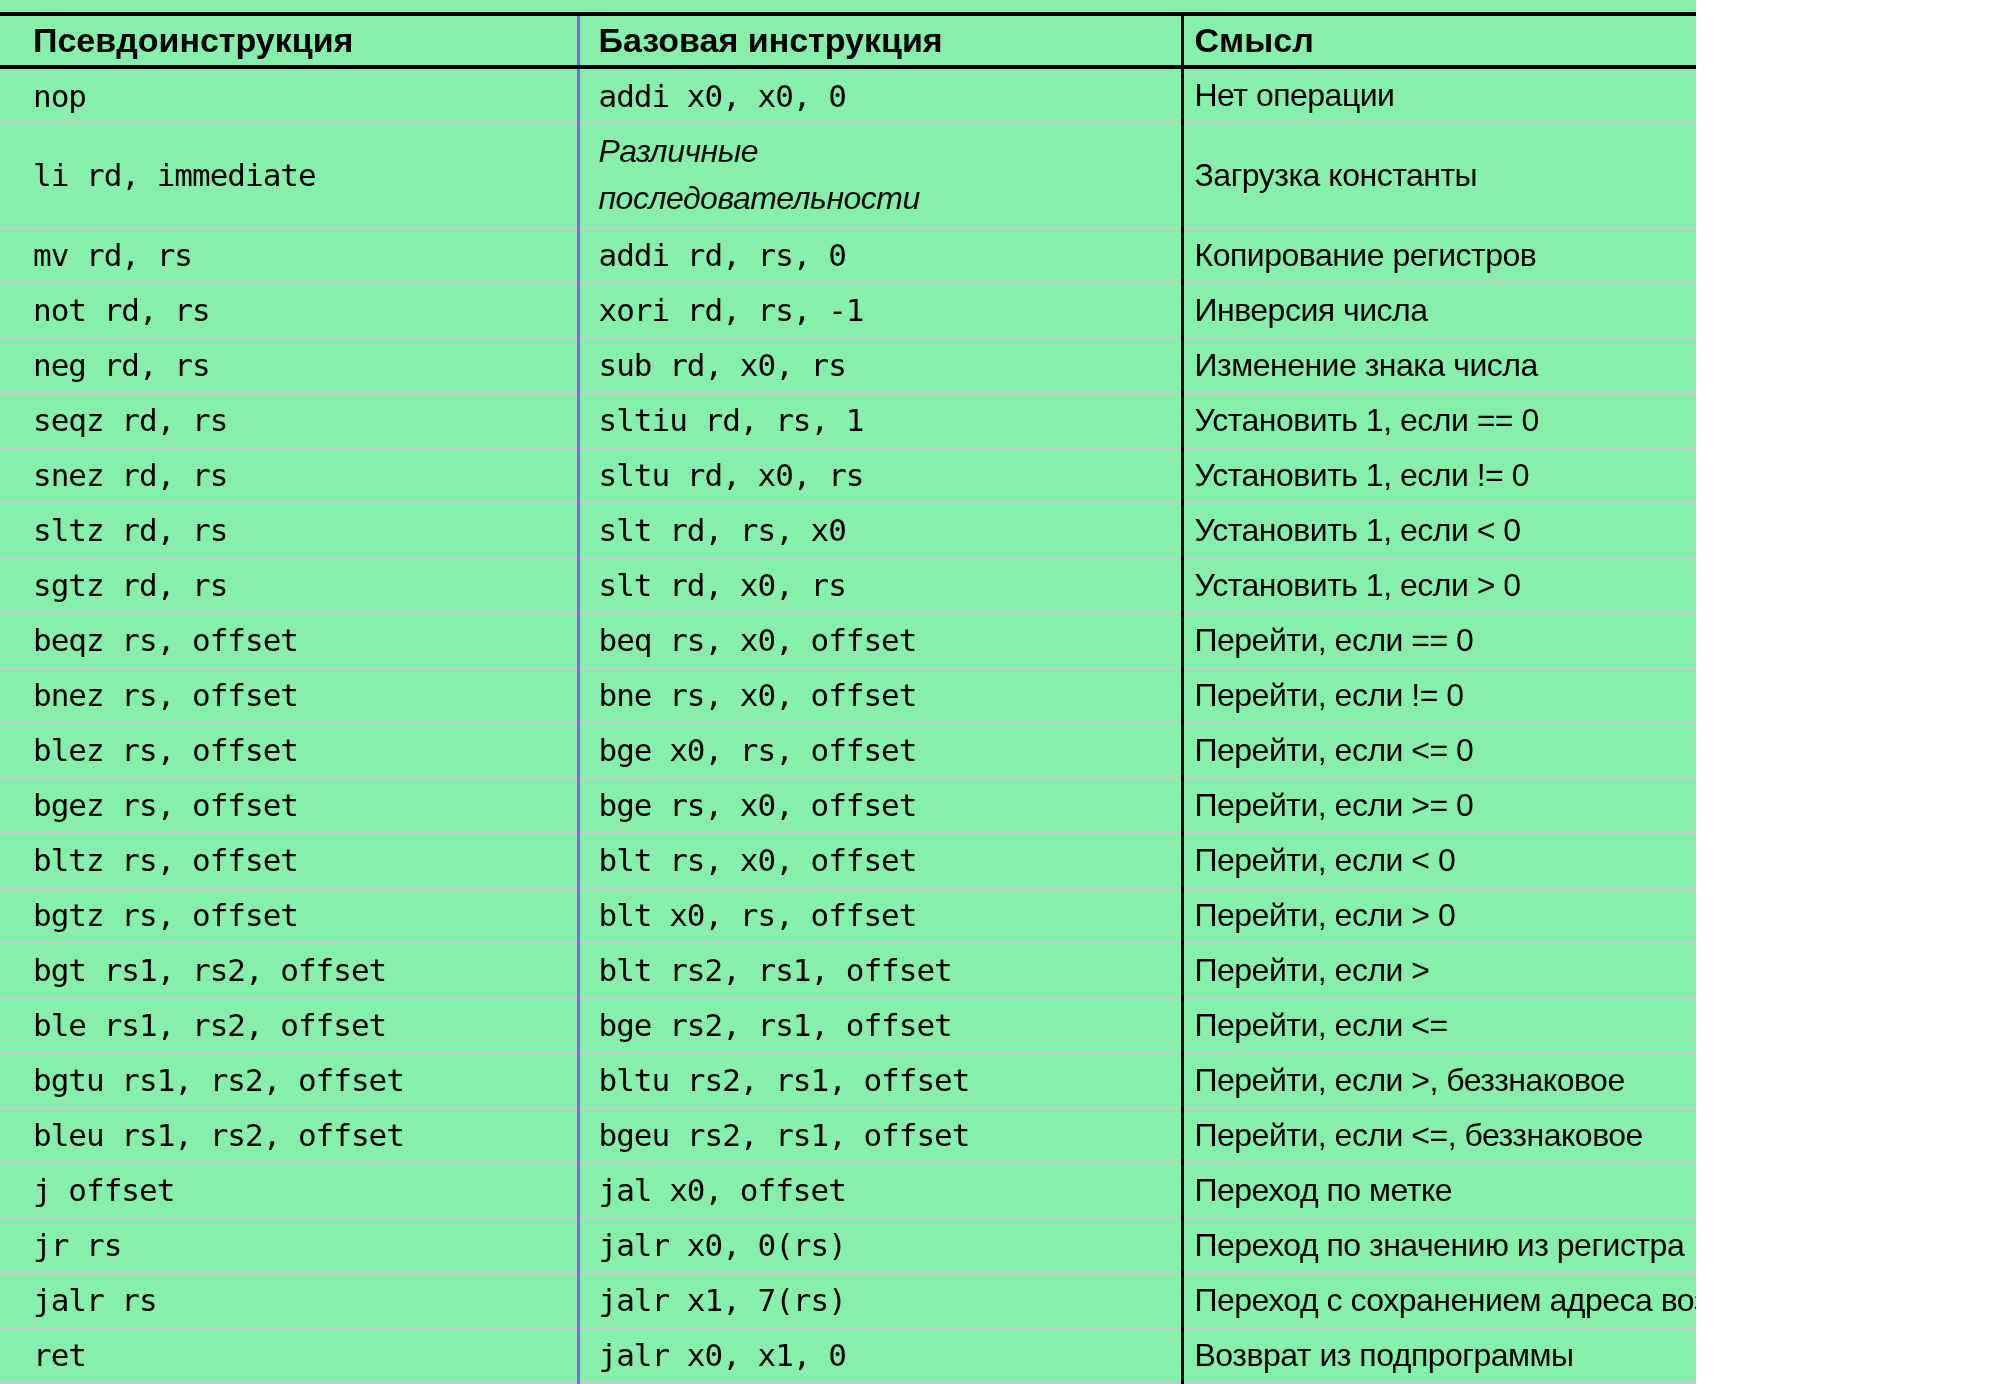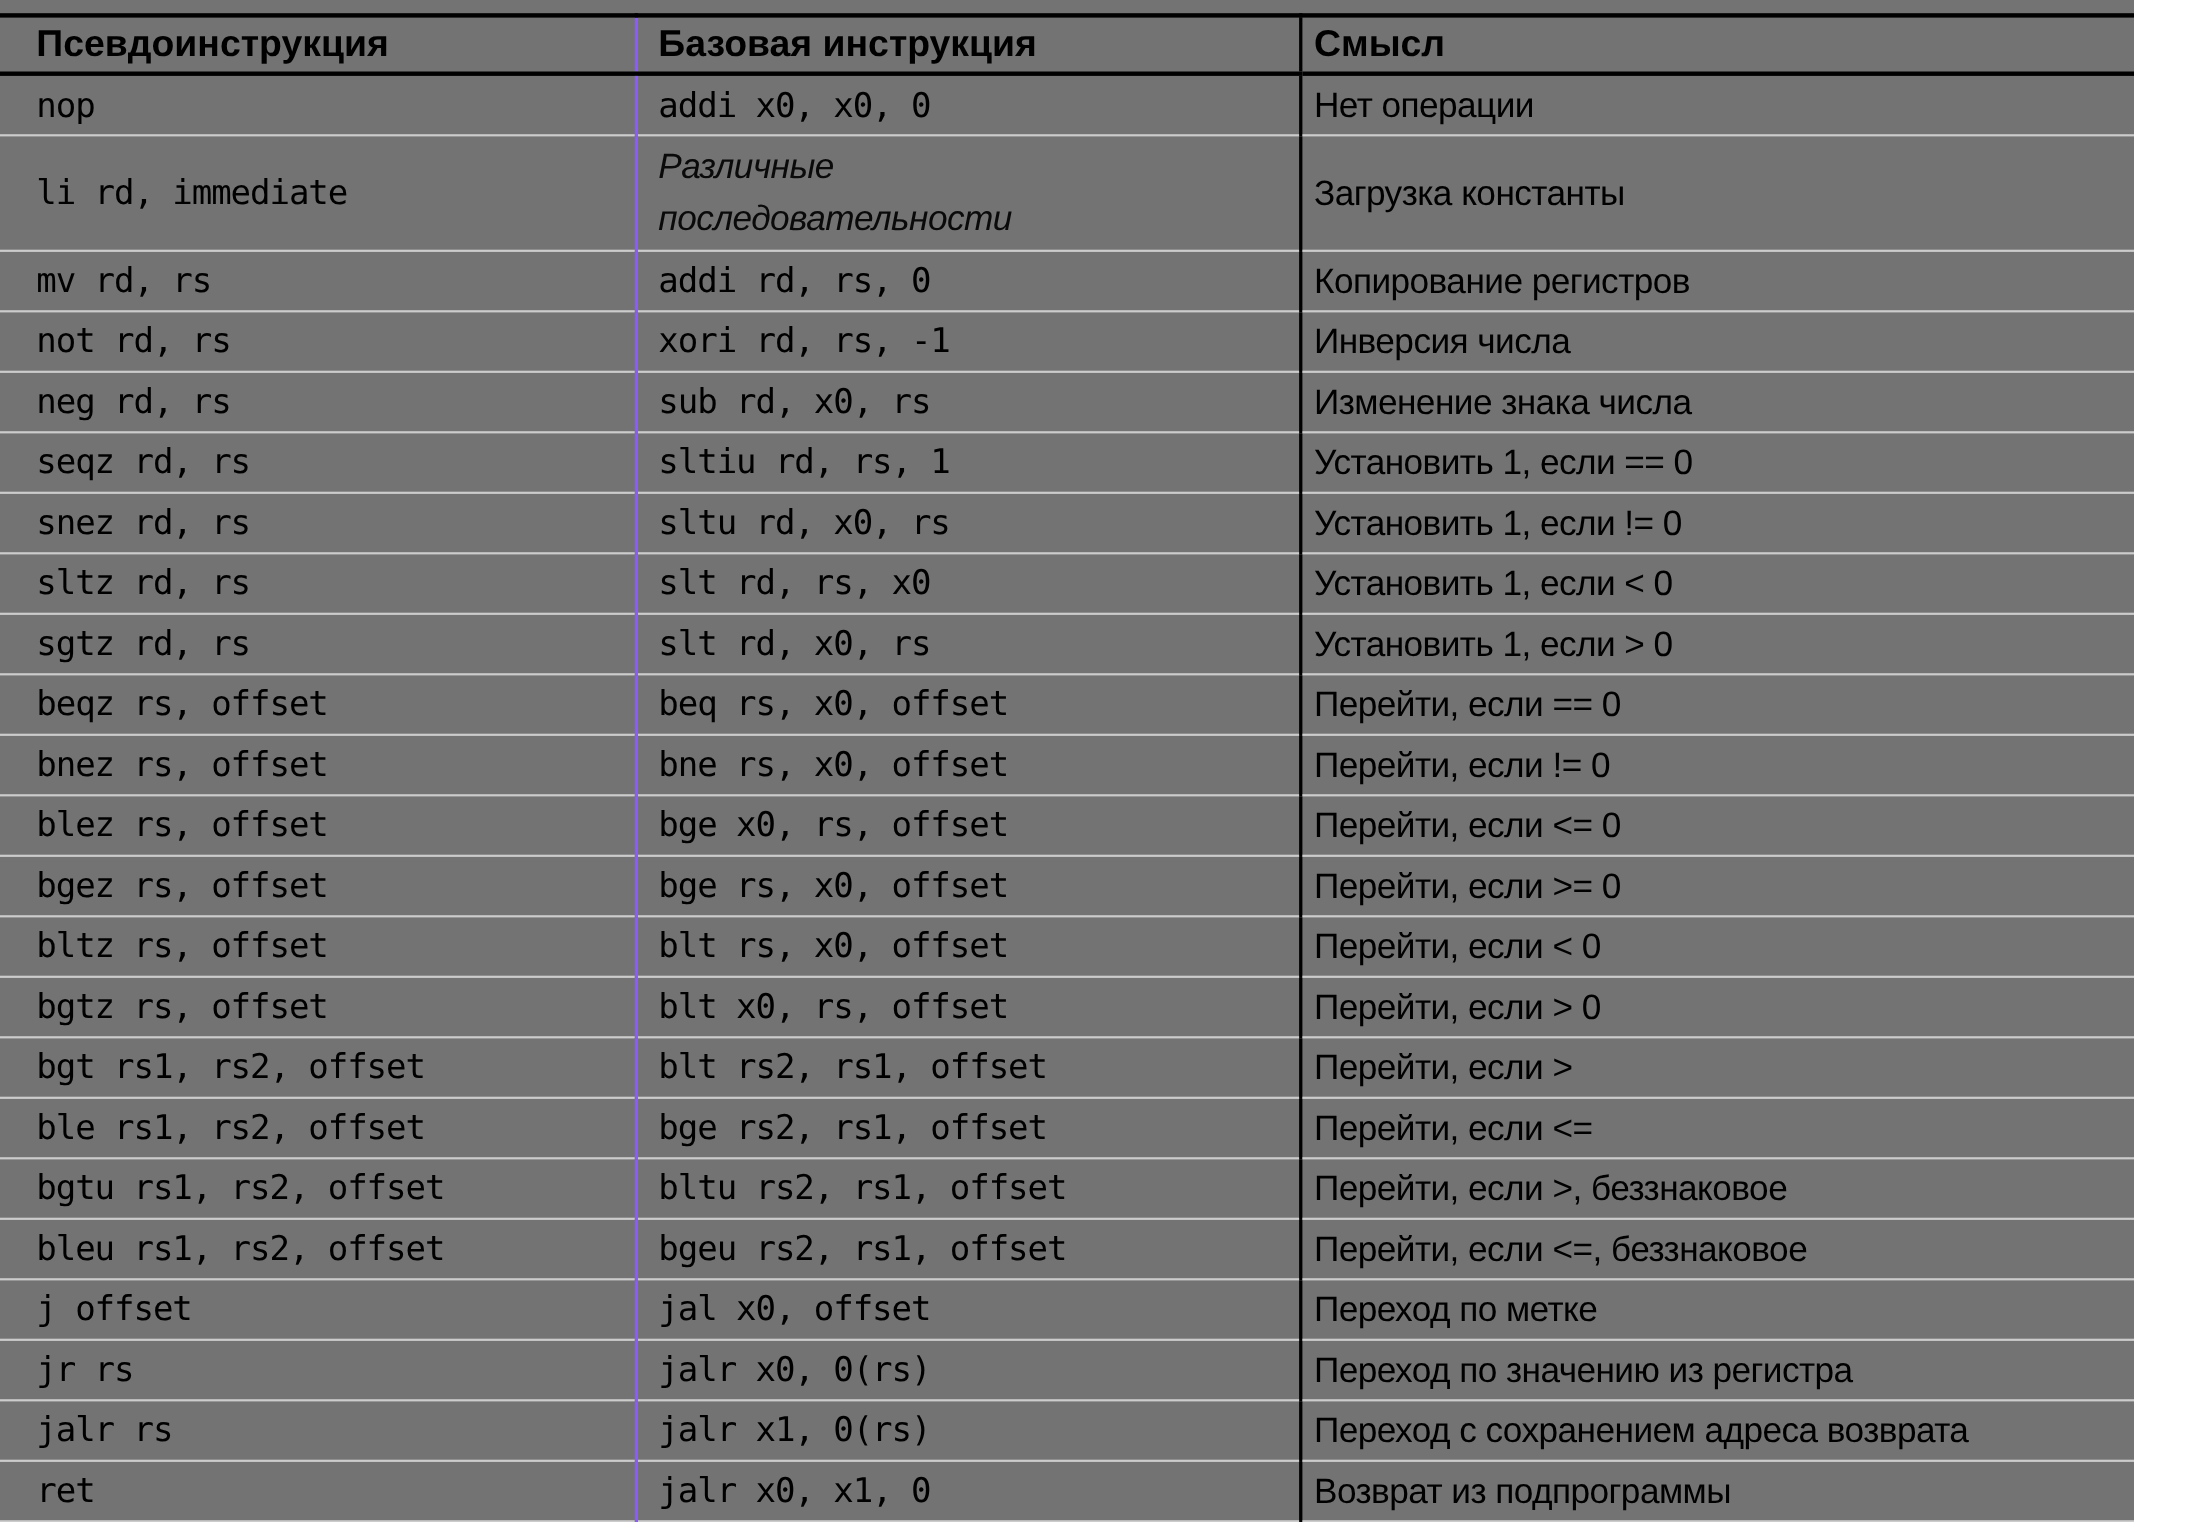--- a/index.html
+++ b/index.html
@@ -2,23 +2,23 @@
 <html><head>
 <meta charset="utf-8">
 <style>
   html, body {
     margin: 0;
     padding: 0;
     background: #ffffff;
   }
   .page {
     position: relative;
-    width: 1940px;
+    width: 1696px;
     height: 1384px;
-    background: #737373;
+    background: #86efac;
     overflow: hidden;
     font-family: "Liberation Sans", sans-serif;
     color: #0a0a0a;
   }
   table.pseudo-table {
     position: absolute;
     top: 12px;
     left: 0;
     width: 2004px;
     border-collapse: collapse;
@@ -193,21 +193,21 @@
       <td class="cell-2 code">jal x0, offset</td>
       <td class="cell-3 meaning">Переход по метке</td>
     </tr>
         <tr>
       <td class="cell-1 code">jr rs</td>
       <td class="cell-2 code">jalr x0, 0(rs)</td>
       <td class="cell-3 meaning">Переход по значению из регистра</td>
     </tr>
         <tr>
       <td class="cell-1 code">jalr rs</td>
-      <td class="cell-2 code">jalr x1, 0(rs)</td>
+      <td class="cell-2 code">jalr x1, 7(rs)</td>
       <td class="cell-3 meaning">Переход с сохранением адреса возврата</td>
     </tr>
         <tr>
       <td class="cell-1 code">ret</td>
       <td class="cell-2 code">jalr x0, x1, 0</td>
       <td class="cell-3 meaning">Возврат из подпрограммы</td>
     </tr>
       </tbody>
   </table>
 

